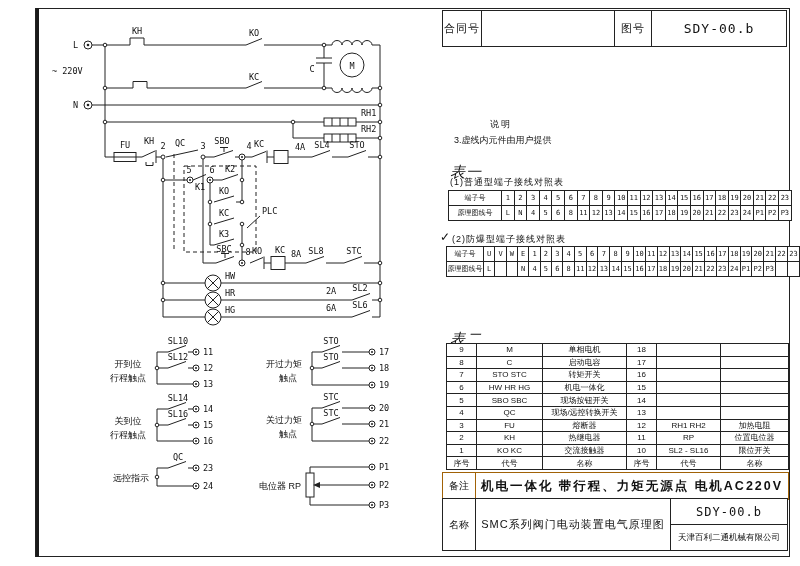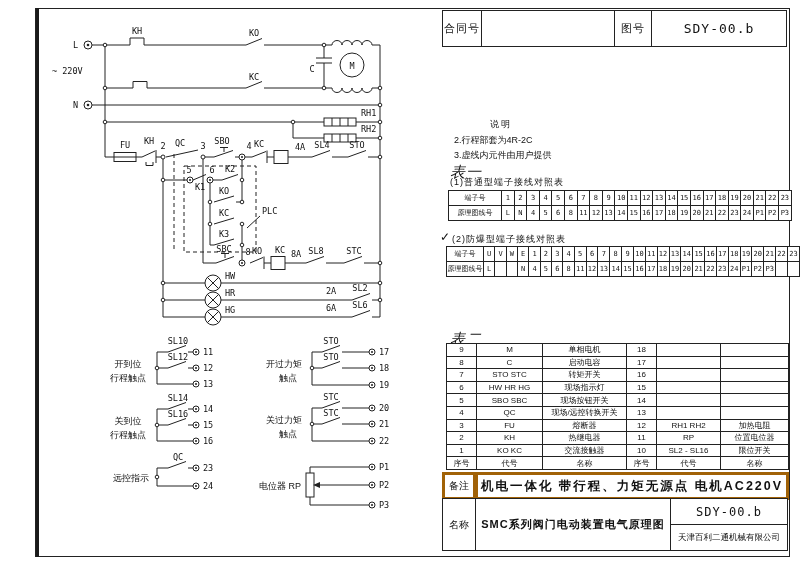--- a/index.html
+++ b/index.html
@@ -24,28 +24,28 @@
   
   table.term{border-collapse:collapse;table-layout:fixed;background:#fff;}
   table.term td, table.term th{border:1px solid #222;padding:0;text-align:center;height:14px;overflow:hidden;
       font-family:"DejaVu Sans Mono",monospace;font-size:7px;font-weight:normal;}
   table.term th{font-family:"Liberation Sans",sans-serif;font-size:7px;}
   
   table.comp{border-collapse:collapse;table-layout:fixed;background:#fff;}
   table.comp td{border:1px solid #222;padding:0;text-align:center;height:11.6px;overflow:hidden;font-size:8px;}
   
   .rk{left:443px;top:472px;height:28px;display:flex;}
-  .rk-c{border:3px solid #a16207;box-sizing:border-box;margin-left:-1px;display:flex;align-items:center;justify-content:center;background:#fff;}
+  .rk-c{border:1px solid #a16207;box-sizing:border-box;margin-left:-1px;display:flex;align-items:center;justify-content:center;background:#fff;}
   .rk-lab{font-size:10px;}
   .rk-txt{font-size:12.5px;letter-spacing:2px;font-weight:bold;}
   .nm{left:443px;top:499px;height:53px;display:flex;}
   .nm-col{display:flex;flex-direction:column;}
   .nm-c{border:1px solid #222;box-sizing:border-box;margin-left:-1px;margin-top:-1px;display:flex;align-items:center;justify-content:center;background:#fff;}
   .nm-lab{font-size:10px;width:20px;text-align:center;line-height:13px;}
-  .nm-title{font-size:11px;letter-spacing:1px;font-weight:bold;}
+  .nm-title{font-size:11px;letter-spacing:1px;font-weight:normal;}
   .nm-no{font-family:"DejaVu Sans Mono",monospace;font-size:12px;letter-spacing:1px;}
   .nm-co{font-size:8.5px;}
   
   svg text{font-family:"DejaVu Sans Mono",monospace;font-size:8.5px;fill:#111;}
   svg text.cn{font-family:"Liberation Sans",sans-serif;font-size:9px;}
   .w{stroke:#222;stroke-width:1;fill:none;}
   .nd{fill:#fff;stroke:#222;stroke-width:1;}
   .dot{fill:#222;stroke:none;}
 </style>
 </head>
@@ -396,21 +396,20 @@
 
 <div class="abs tb">
   <div class="tb-c tb-lab" style="width:40px;">合同号</div>
   <div class="tb-c" style="width:134px;"></div>
   <div class="tb-c tb-lab" style="width:38px;">图号</div>
   <div class="tb-c tb-no" style="width:136px;">SDY-00.b</div>
 </div>
 
 <div class="abs notes">
   <div class="nt">说明</div>
-  <div>2.行程部套为4R-2C</div>
   <div>3.虚线内元件由用户提供</div>
 </div>
 
 <div class="abs cap" style="left:450px;top:163px;">表一</div>
 <div class="abs sub" style="left:450px;top:176px;">(1)普通型端子接线对照表</div>
 <table class="abs term" style="left:448px;top:190px;">
   <tbody id="t1body">
       <tr>
         <th style="width: 52px;">端子号</th>
         <td style="width: 11.6px;">1</td>
@@ -564,21 +563,21 @@
         <td>7</td>
         <td>STO STC</td>
         <td>转矩开关</td>
         <td>16</td>
         <td></td>
         <td></td>
       </tr>
       <tr>
         <td>6</td>
         <td>HW HR HG</td>
-        <td>现场指示灯</td>
+        <td>机电一体化</td>
         <td>15</td>
         <td></td>
         <td></td>
       </tr>
       <tr>
         <td>5</td>
         <td>SBO SBC</td>
         <td>现场按钮开关</td>
         <td>14</td>
         <td></td>

